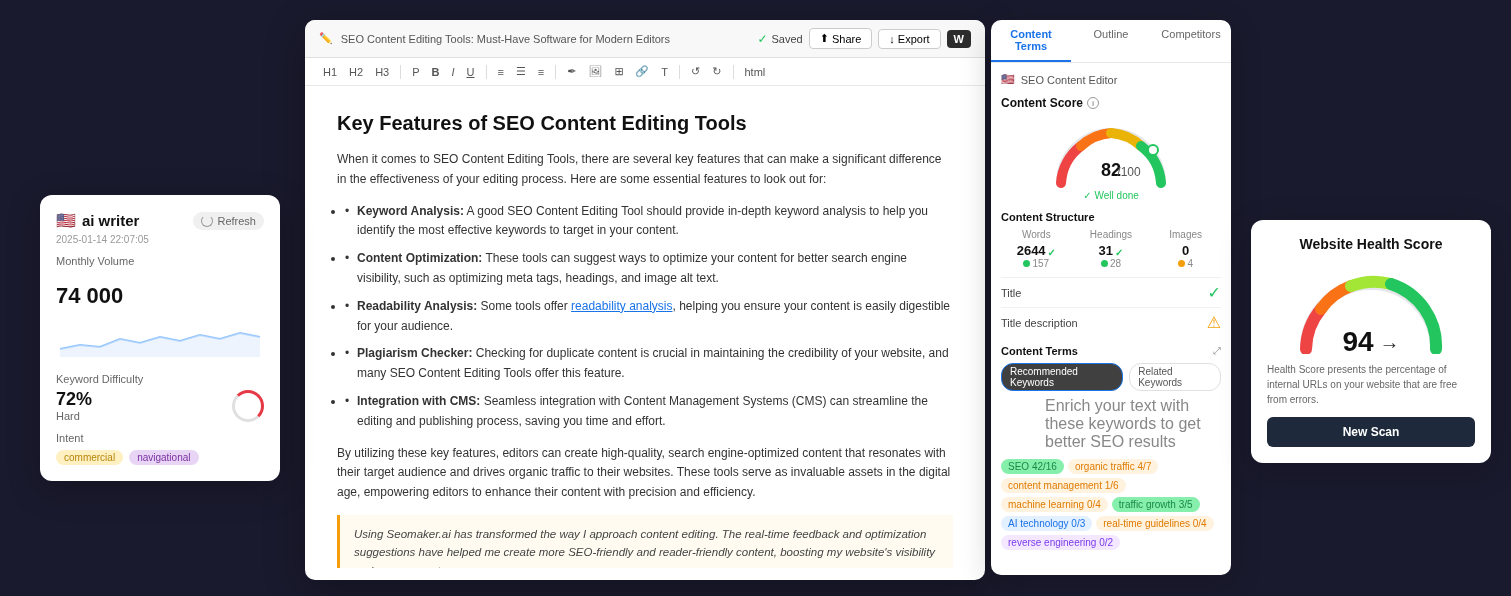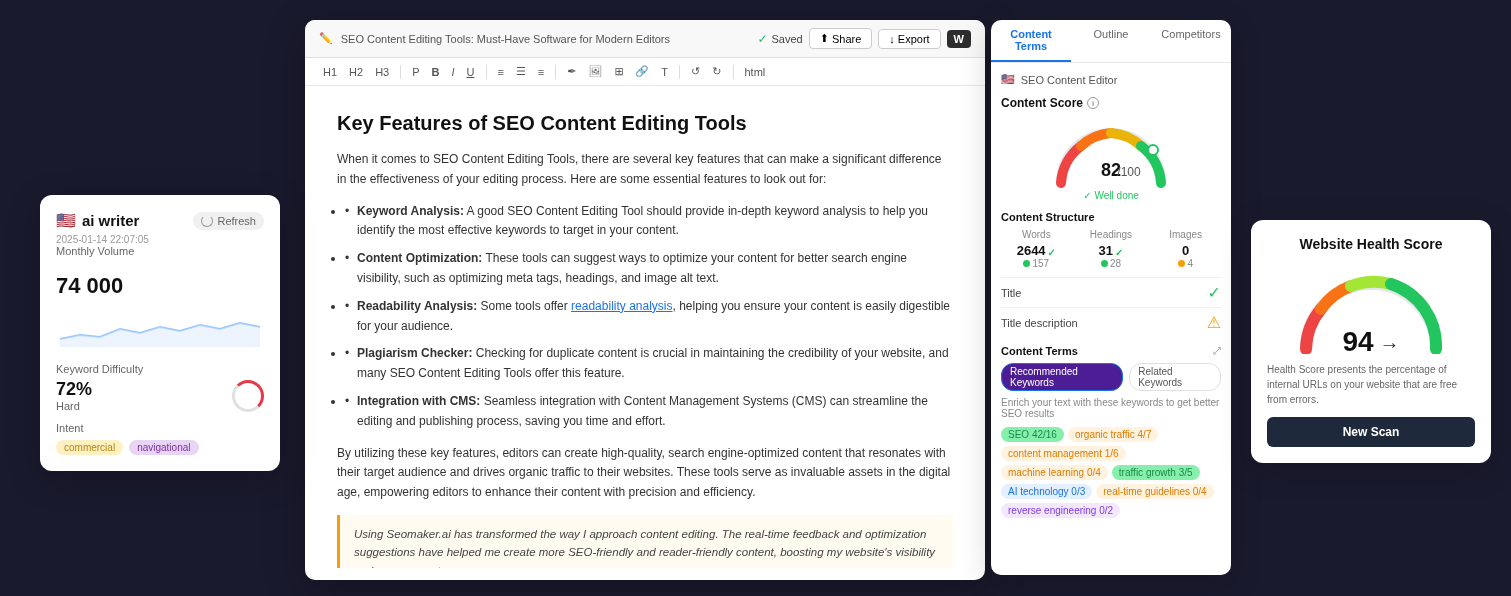--- a/index.html
+++ b/index.html
@@ -53,20 +53,21 @@
     }
     .refresh-circle {
       width: 12px; height: 12px;
       border: 1.5px solid #999;
       border-radius: 50%;
       border-top-color: transparent;
     }
     .timestamp {
       font-size: 10px;
       color: #999;
+      margin-bottom: 10px;
     }
     .monthly-label {
       font-size: 11px;
       color: #666;
       margin-bottom: 2px;
     }
     .monthly-value {
       font-size: 22px;
       font-weight: 700;
       color: #111;
@@ -391,28 +392,29 @@
     .ct-subtabs { display: flex; gap: 6px; margin-bottom: 6px; }
     .ct-subtab {
       font-size: 10px;
       padding: 2px 8px;
       border-radius: 12px;
       cursor: pointer;
       border: 1px solid #e0e0e0;
       color: #555;
     }
     .ct-subtab.active {
-      background: #4c1d95;
+      background: #404040;
       color: #fff;
       border-color: #1a73e8;
     }
     .ct-enrich-text {
-      font-size: 10px;
+      font-size: 16px;
       color: #888;
       margin-bottom: 8px;
+      margin-left: 44px;
     }
     .keyword-tags {
       display: flex;
       flex-wrap: wrap;
       gap: 4px;
     }
     .ktag-green {
       background: #86efac;
       color: #1a8a47;
       font-size: 10px;

